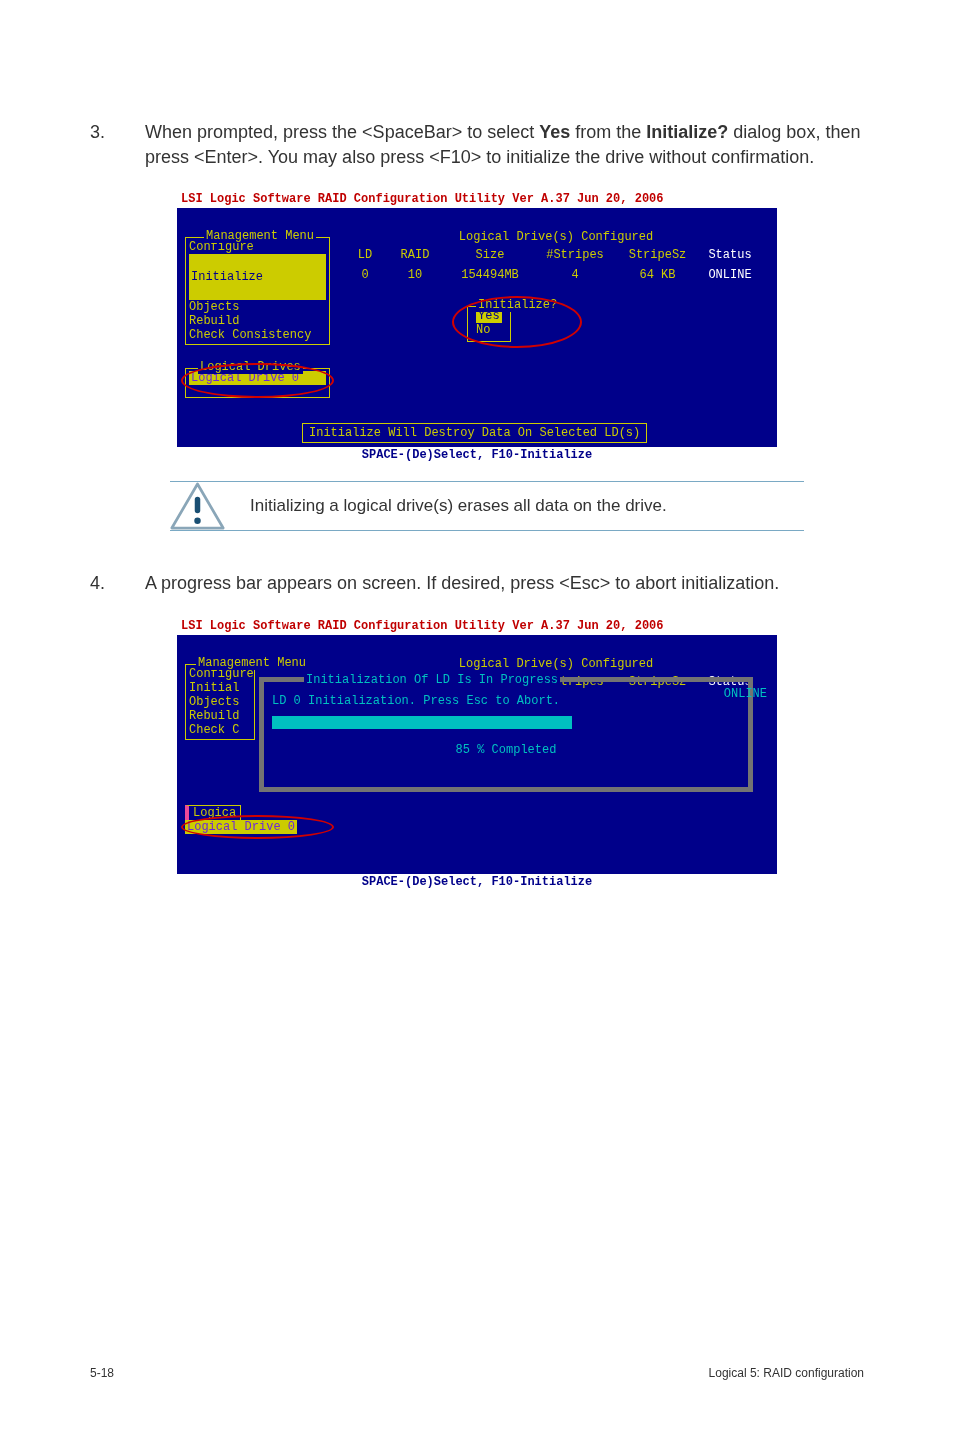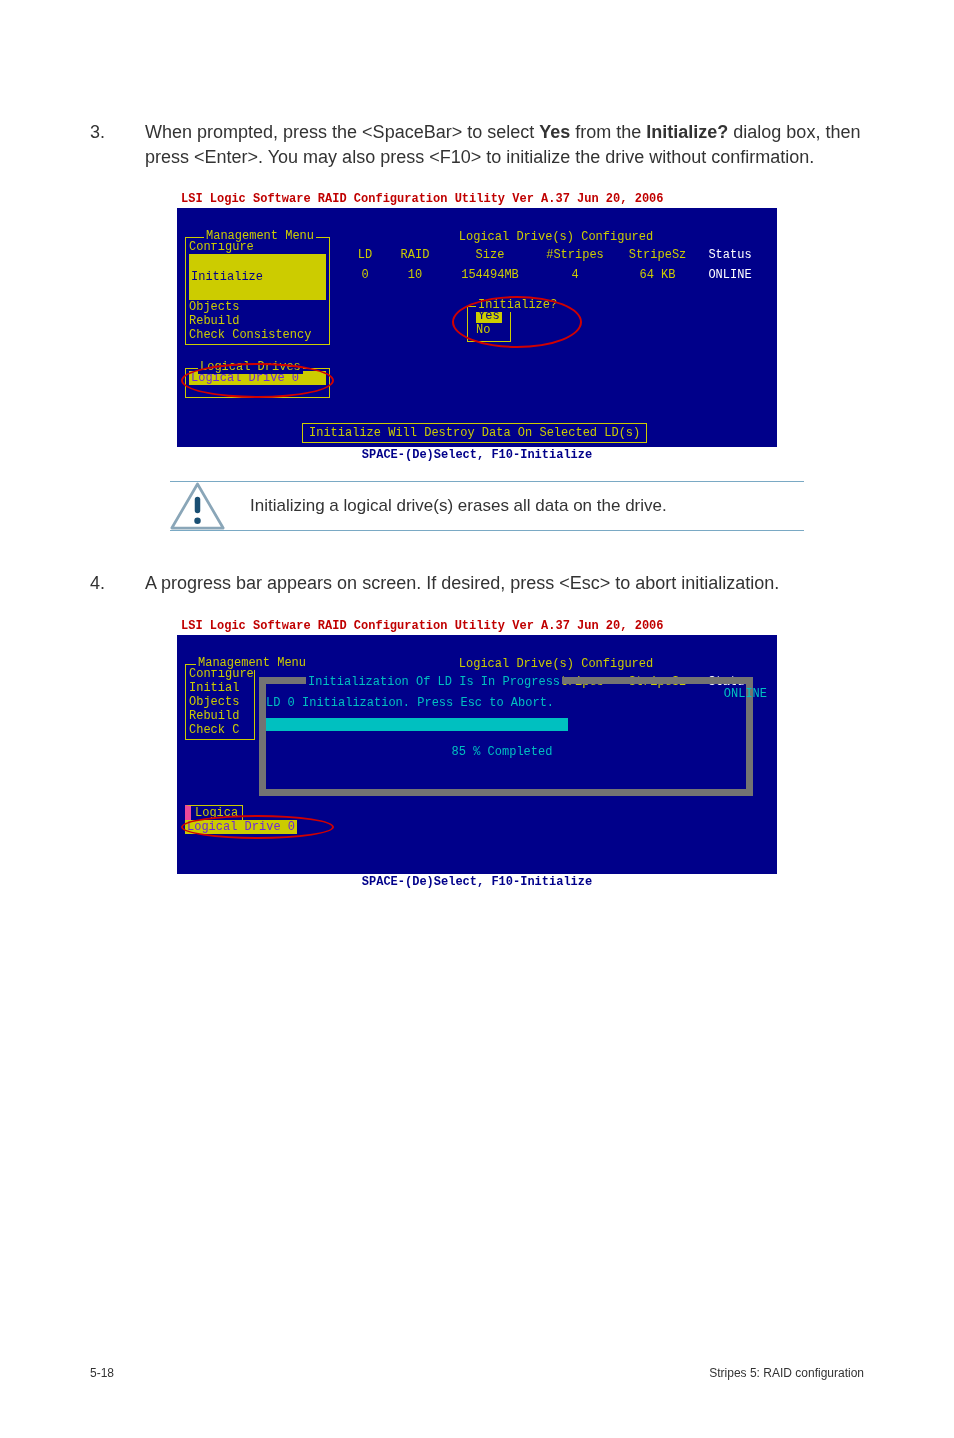--- a/index.html
+++ b/index.html
@@ -179,22 +179,22 @@
     background: #00008a;
     padding: 0 2px;
     color: #cccc00;
     white-space: nowrap;
   }
   .progress-panel {
     position: absolute;
     top: 42px;
     left: 82px;
     right: 24px;
-    border: 7px solid #737373;
-    padding: 4px 8px 30px 0;
+    border: 5px solid #737373;
+    padding: 4px 8px 30px 8px;
   }
   .progress-panel .p-title {
     position: absolute;
     top: -9px;
     left: 40px;
     background: #00008a;
     padding: 0 2px;
     color: #00c0c0;
   }
   .progress-text { color: #00c0c0; margin: 8px 0; }
@@ -213,21 +213,21 @@
   .pct { color:#00c0c0; }
   .p-status { color:#fff; position:absolute; top:30px; right:14px; }
 
   .logica-box {
     position: absolute;
     top: 170px;
     left: 8px;
     width: 145px;
   }
   .logica-lbl {
-    border-left:6px solid #ec4899;
+    border-left:4px solid #ec4899;
     border-top:1px solid #cccc00;
     border-right:1px solid #cccc00;
     color:#cccc00;
     padding:0 4px;
     display:inline-block;
   }
 
   
   .note {
     margin: 0 60px 40px 80px;
@@ -377,14 +377,14 @@
       <div class="red-oval" style="top:180px;left:4px;width:153px;height:24px;"></div>
 
       <div class="bottom-bar">SPACE-(De)Select,  F10-Initialize</div>
     </div>
   </div>
 
 </div>
 
 <div class="footer">
   <span>5-18</span>
-  <span>Stripes 5: RAID configuration</span>
+  <span>Logical 5: RAID configuration</span>
 </div>
 
 </body></html>

